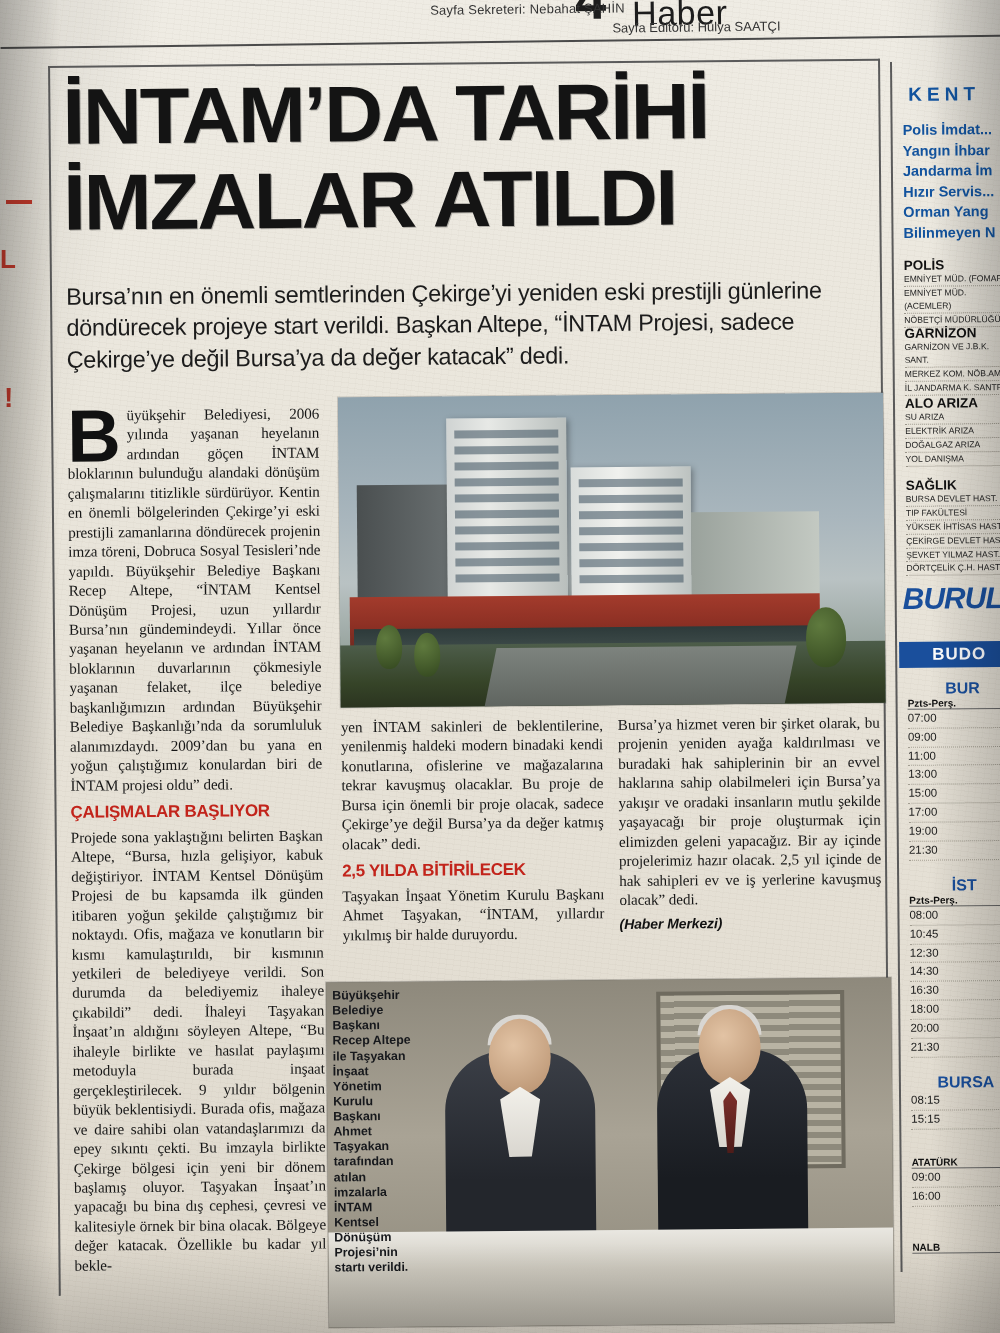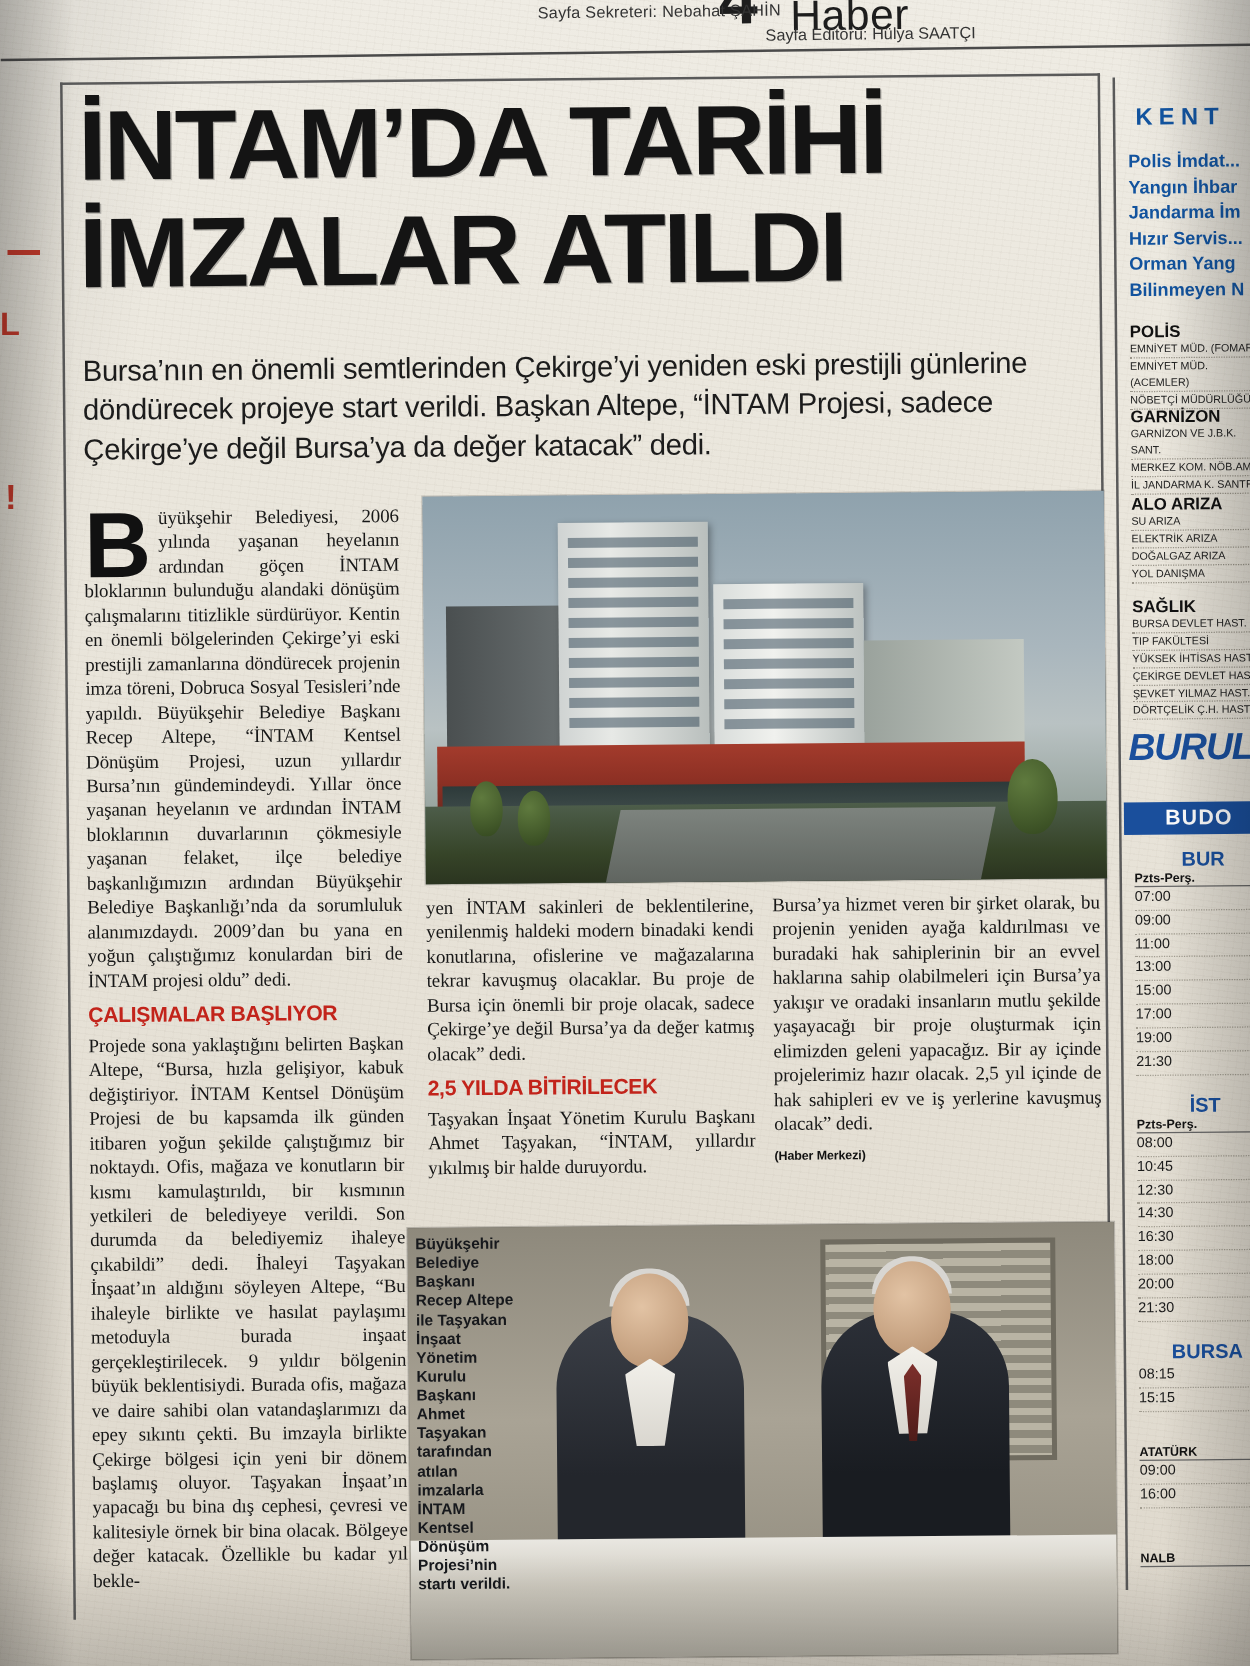--- a/index.html
+++ b/index.html
@@ -157,22 +157,23 @@
     font-family: "Liberation Sans", sans-serif;
     font-weight: bold;
     font-size: 17px;
     color: #c2241b;
     letter-spacing: -0.3px;
     margin: 7px 0 4px 0;
   }
   .credit {
     font-family: "Liberation Sans", sans-serif;
     font-weight: bold;
-    font-size: 10px;
+    font-size: 14px;
     color: #111;
+    font-style: italic;
   }
 
   
   #render {
     position: absolute;
     left: 295px; top: 340px;
     width: 545px; height: 310px;
     overflow: hidden;
     background: linear-gradient(180deg,#7e909c 0%, #93a3ad 35%, #6f7f77 72%, #3f4a3f 100%);
     box-shadow: 0 0 0 1px rgba(0,0,0,0.15);

